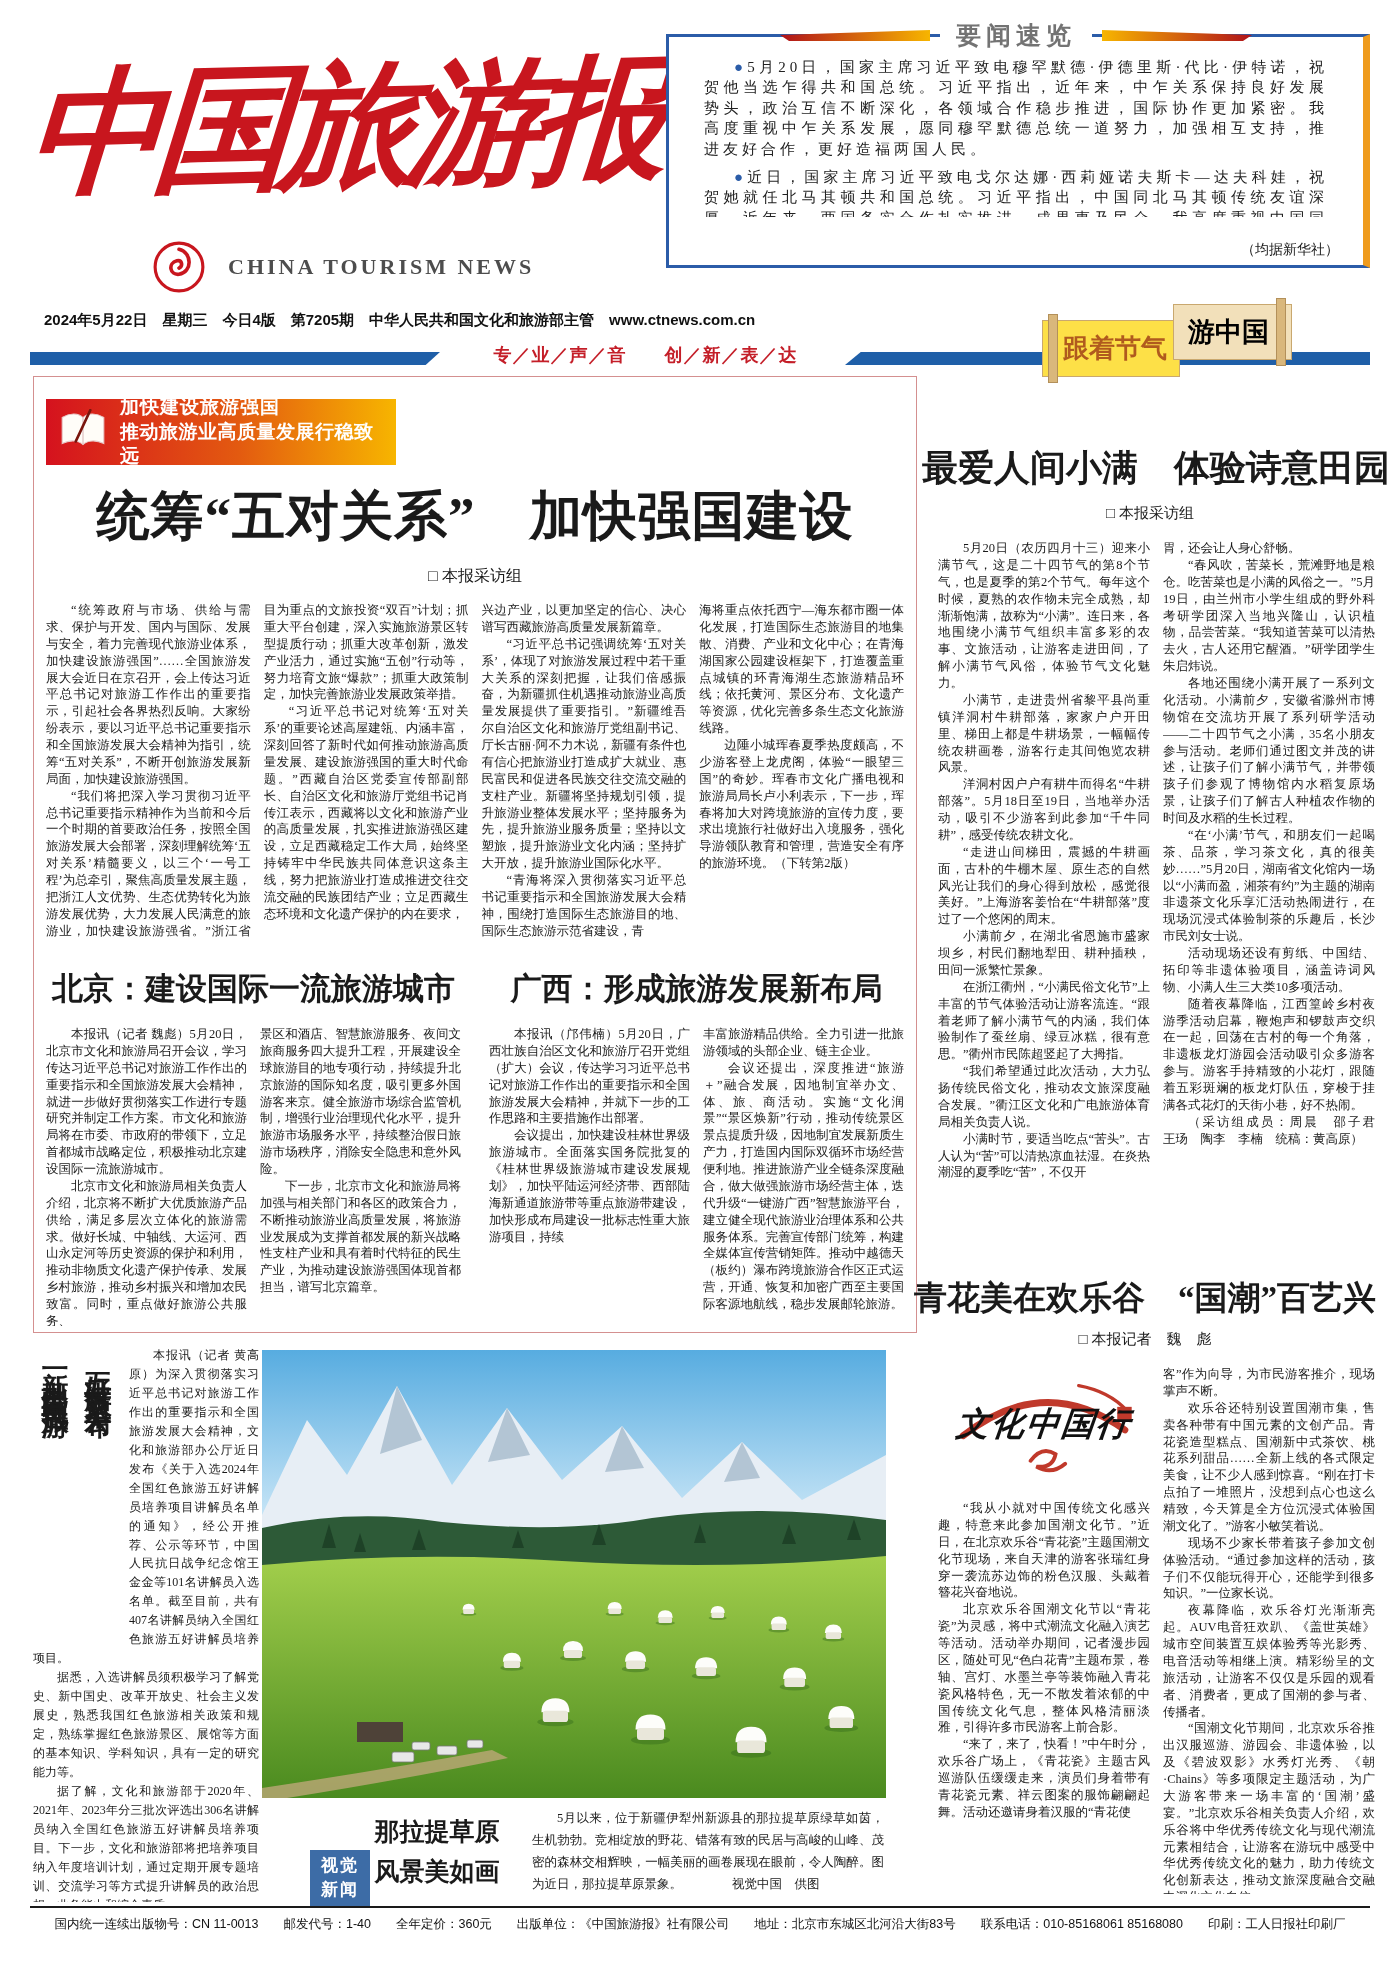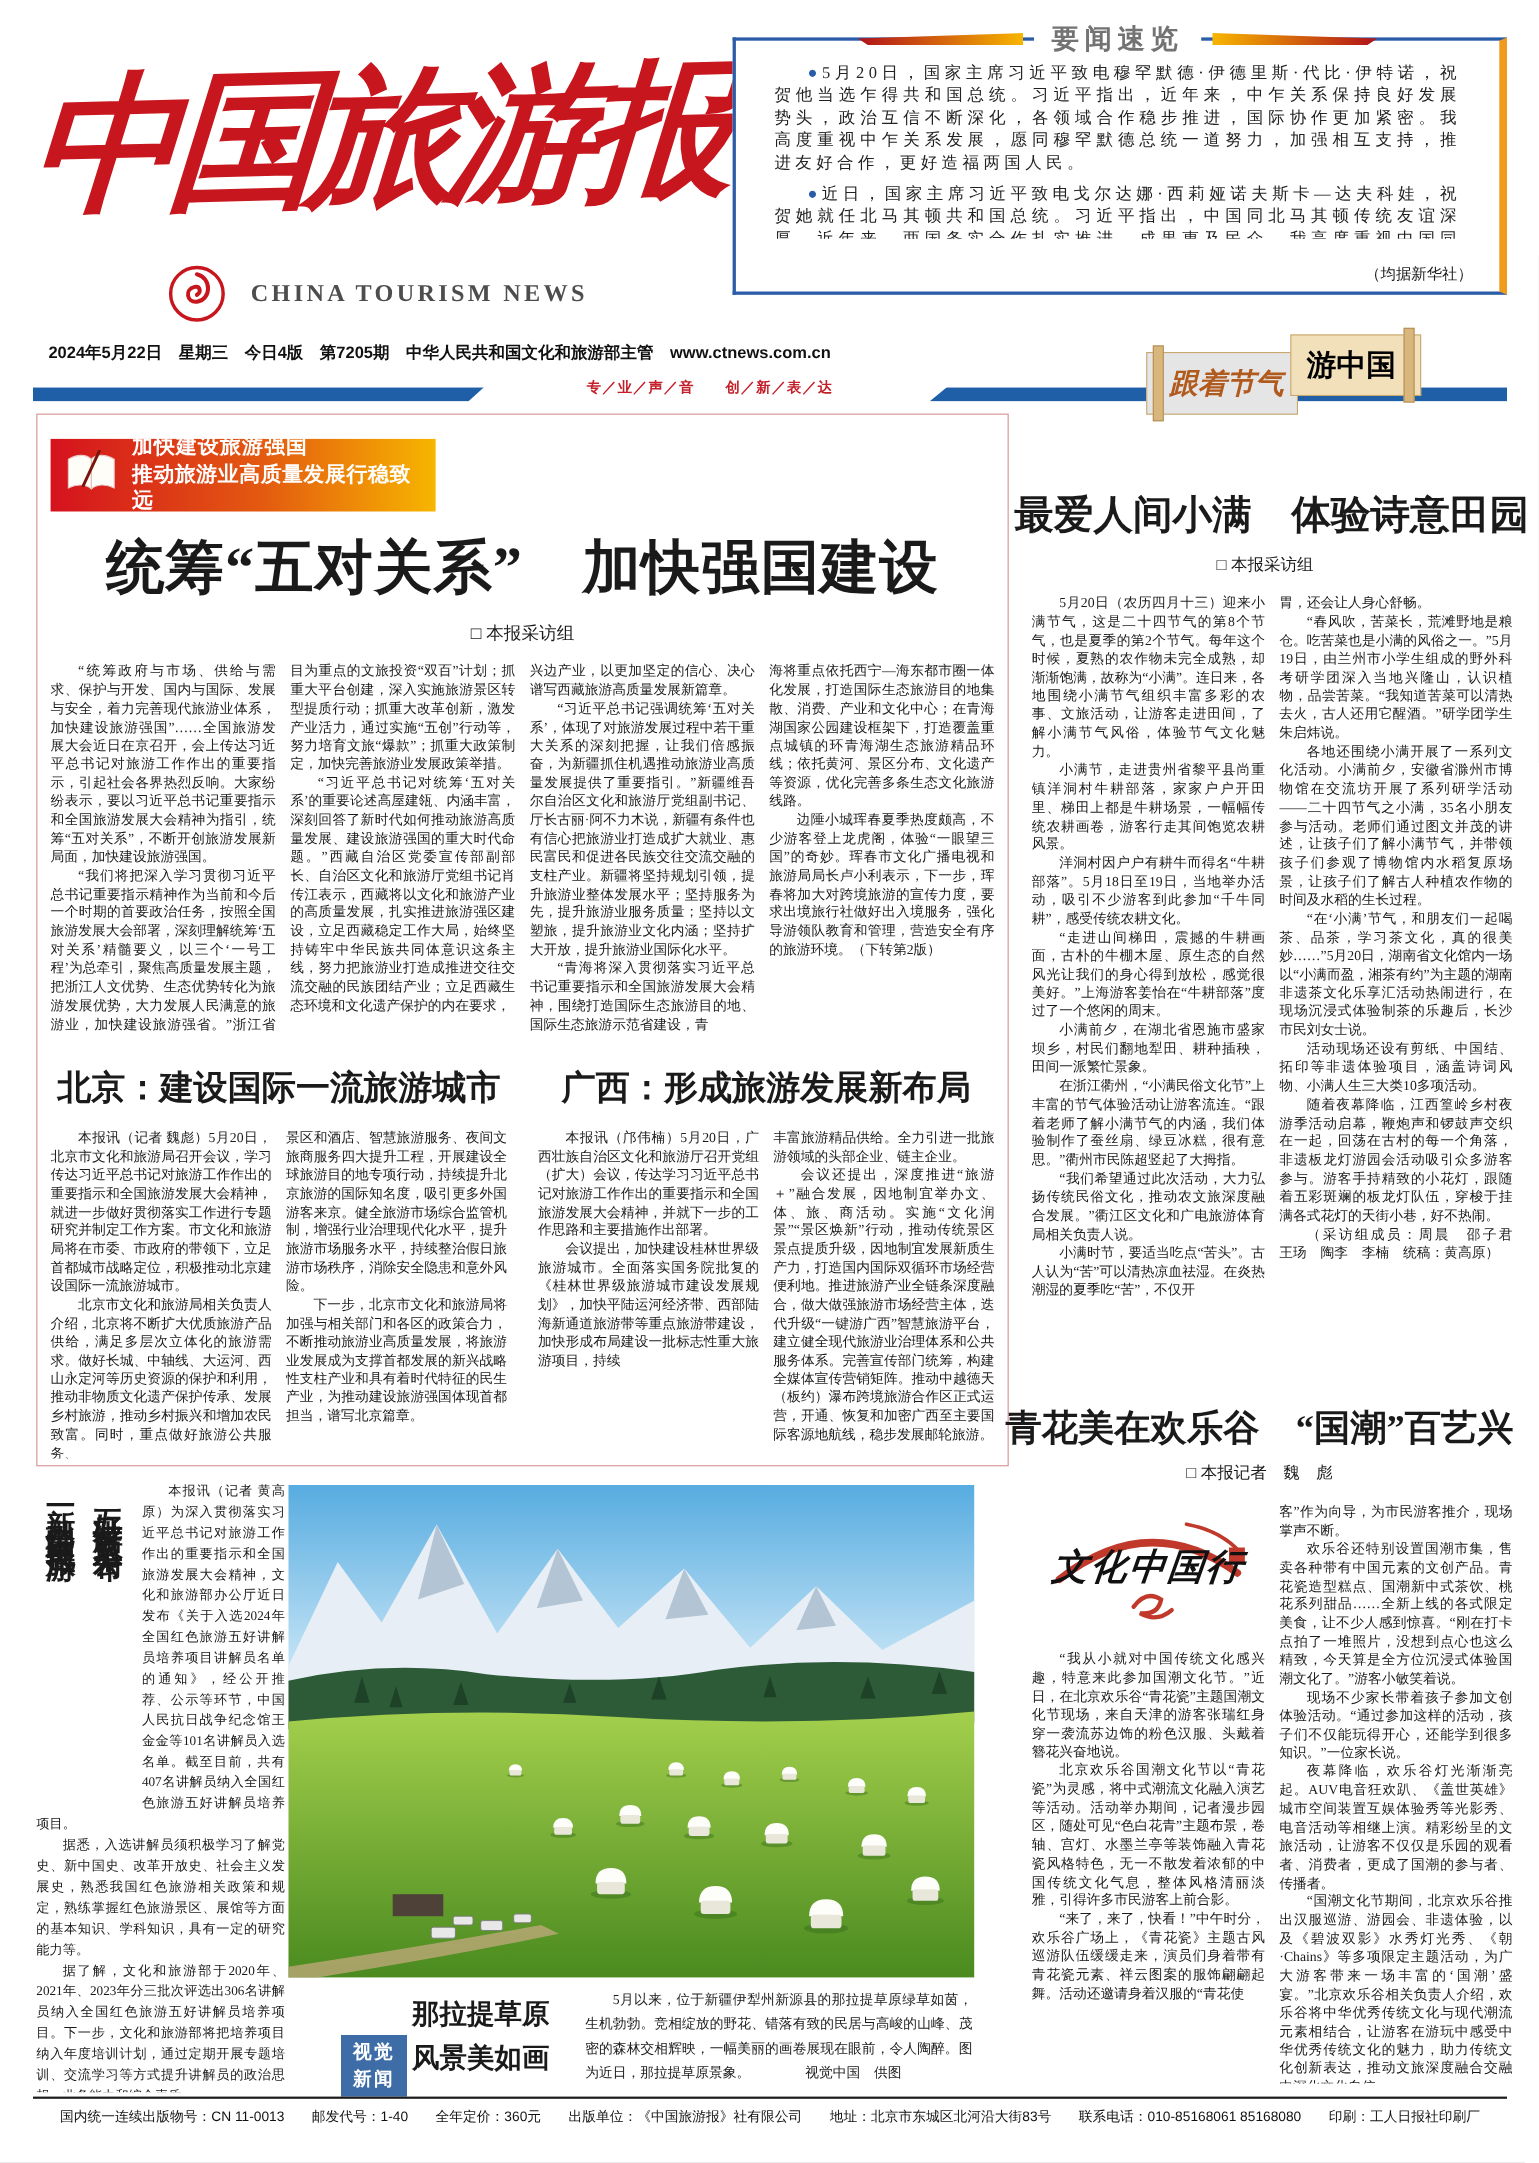--- a/index.html
+++ b/index.html
@@ -33,21 +33,21 @@
      line-height:1.36; letter-spacing:4px; text-align:justify; text-indent:2em; color:#222; }
   .news-body p::first-letter { color:#2b5ca8; }
   .news-source { position:absolute; right:24px; bottom:6px; background:#fff; padding-left:8px;
      font-family:"Liberation Serif",serif; font-size:14px; }
 
   
   .slogan-bar { position:absolute; top:352px; height:13px; background:#1f5fa8; }
   .bar-l { left:30px; width:410px; clip-path:polygon(0 0,100% 0,96.5% 100%,0 100%); }
   .bar-r { left:845px; width:525px; clip-path:polygon(3% 0,100% 0,100% 100%,0 100%); }
   .slogan-text { position:absolute; left:448px; top:343px; width:395px; text-align:center;
-     font-size:13px; font-weight:bold; color:#c41e28; letter-spacing:1px; white-space:nowrap; }
+     font-size:18px; font-weight:bold; color:#c41e28; letter-spacing:1px; white-space:nowrap; }
 
   
   .lead-box { position:absolute; left:33px; top:376px; width:884px; height:957px; box-sizing:border-box;
      border:1px solid #d49090; padding:22px 12px; }
   .lead-badge { width:350px; height:66px; background:linear-gradient(90deg,#d5121e 0%,#e35a10 55%,#f7b500 100%);
      display:flex; align-items:center; gap:12px; padding:0 12px; box-sizing:border-box; color:#fff; }
   .badge-lines { display:flex; flex-direction:column; line-height:1.3; font-weight:bold;
      font-family:"Liberation Serif",serif; }
   .badge-l1 { font-size:19px; letter-spacing:1px; }
   .badge-l2 { font-size:19px; letter-spacing:0.5px; }
@@ -64,21 +64,21 @@
   .row2 { display:flex; gap:28px; margin-top:16px; }
   .sub-article { flex:1; min-width:0; }
   .sub-headline { text-align:center; font-family:"Liberation Serif",serif; font-size:31px;
      font-weight:bold; margin:12px 0 16px; white-space:nowrap; }
   .sub-cols { height:300px; }
 
   
   .season-badge { position:absolute; left:1042px; top:304px; display:flex; align-items:flex-start; }
   .scroll { position:relative; border:1px solid #c9a86f; font-family:"Liberation Serif",serif;
      font-weight:bold; white-space:nowrap; }
-  .s1 { background:#e5e5e5; color:#b05a1e; font-size:26px; font-style:italic; padding:10px 12px 10px 20px; margin-top:16px; }
+  .s1 { background:#fde047; color:#b05a1e; font-size:26px; padding:10px 12px 10px 20px; margin-top:16px; }
   .s1::before { content:""; position:absolute; left:5px; top:-7px; bottom:-7px; width:8px;
      background:#d9b77c; border:1px solid #b3905a; }
   .s2 { background:#f2e0ba; color:#000000; font-size:27px; padding:9px 22px 9px 14px; margin-left:-7px; }
   .s2::after { content:""; position:absolute; right:5px; top:-7px; bottom:-7px; width:8px;
      background:#d9b77c; border:1px solid #b3905a; }
   .xm-headline { position:absolute; left:922px; top:444px; width:456px; text-align:center;
      font-family:"Liberation Serif",serif; font-size:36px; font-weight:bold; white-space:nowrap; }
   .xm-byline { position:absolute; left:922px; top:504px; width:456px; text-align:center; font-size:15px; }
   .xm-cols { position:absolute; left:938px; top:540px; width:437px; height:726px; }
 

